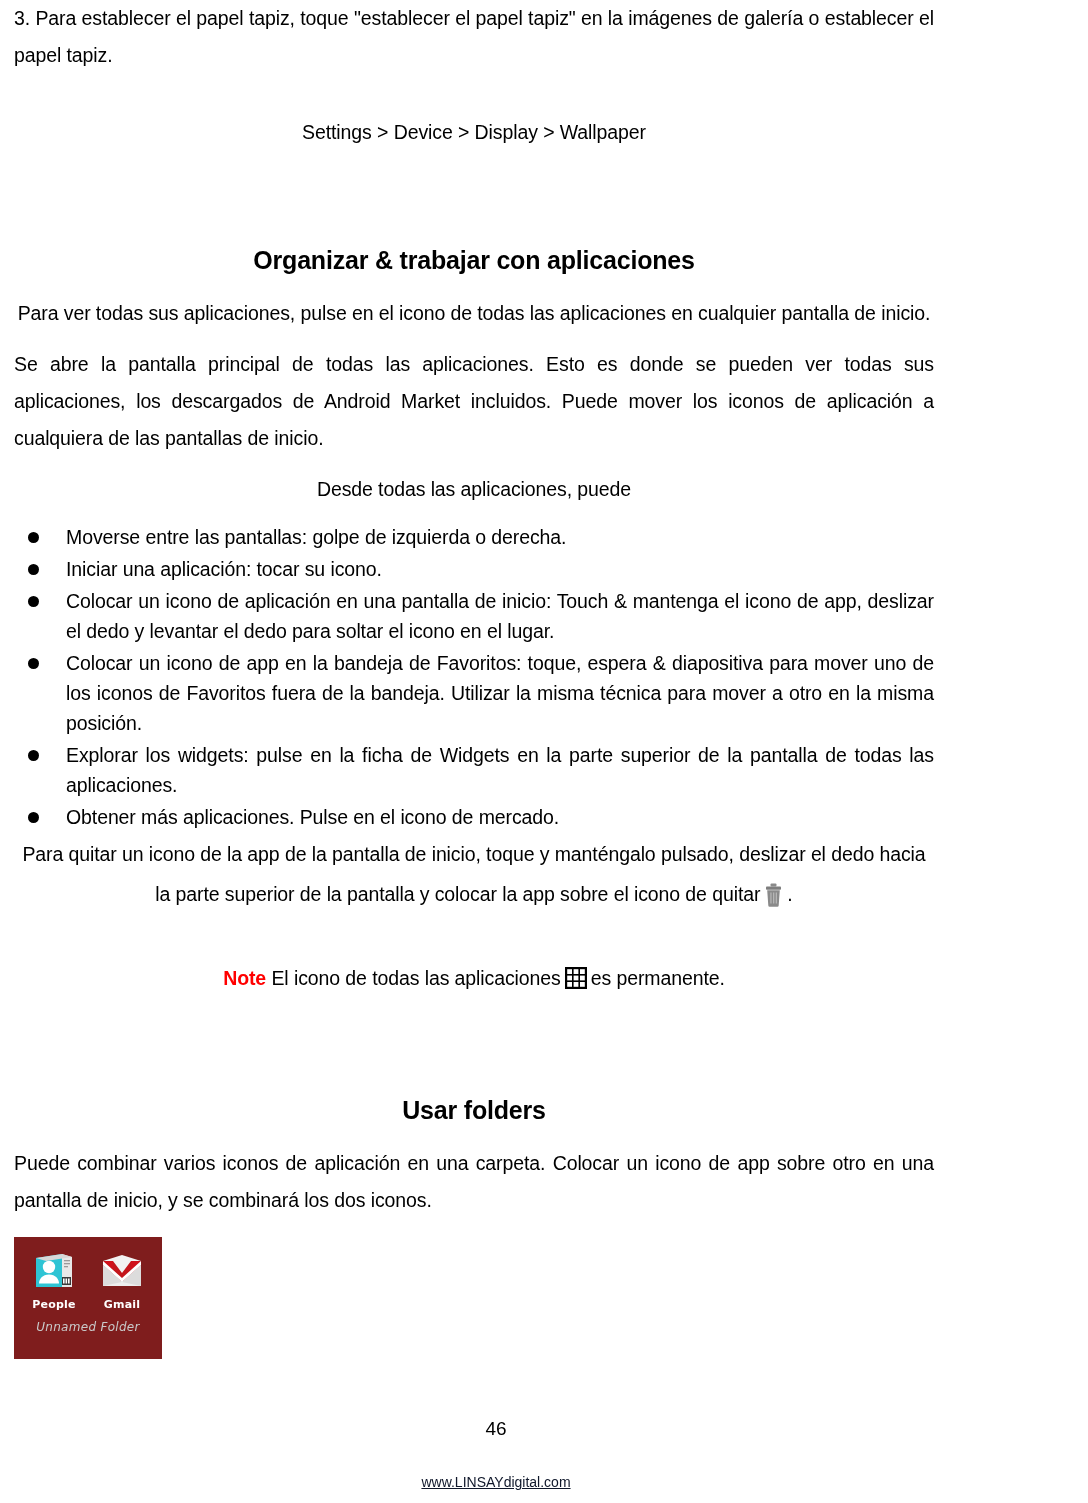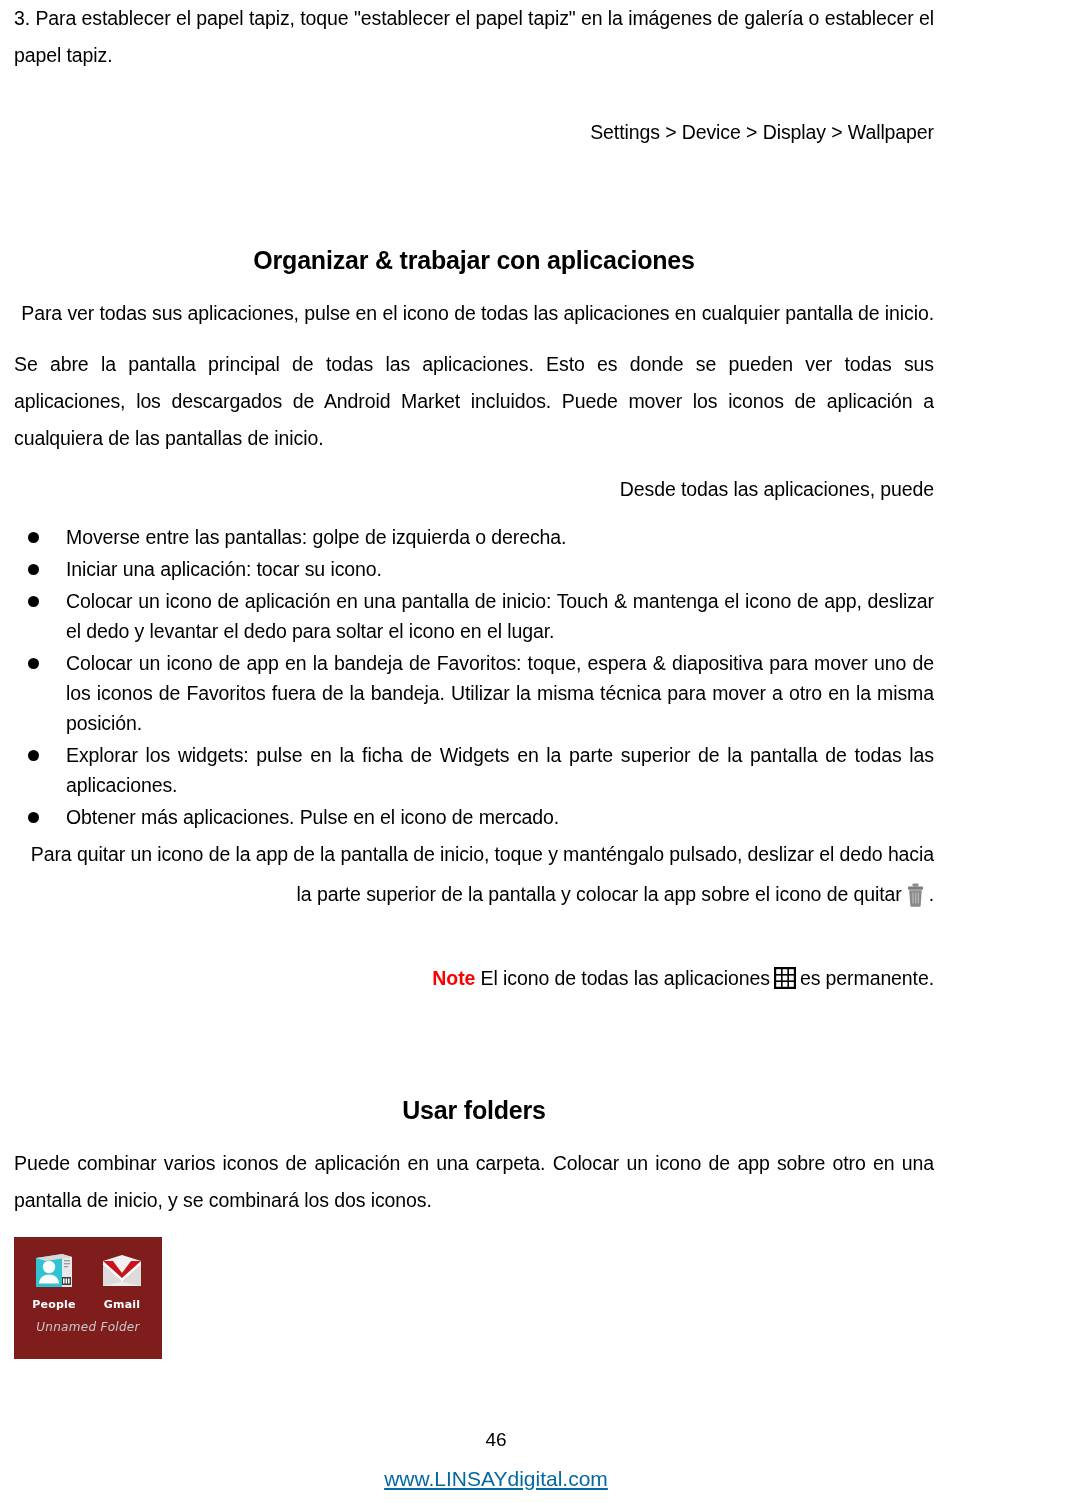--- a/index.html
+++ b/index.html
@@ -43,21 +43,21 @@
   }
 
   p.body-text {
     font-size: 19.5px;
     line-height: 37px;
     margin: 0 0 14px 0;
     text-align: justify;
     text-justify: inter-word;
     letter-spacing: -0.1px;
   }
-  p.body-text.nojust { text-align: right; }
+  p.body-text.nojust { text-align: center; }
 
   h2.heading {
     font-size: 25px;
     font-weight: bold;
     line-height: 34px;
     margin: 0 0 18px 0;
     letter-spacing: -0.2px;
     text-align: center;
   }
   h3.subheading {
@@ -162,23 +162,23 @@
     text-align: center;
     z-index: 3;
   }
   .page-number {
     font-size: 19px;
     line-height: 30px;
     color: #000000;
   }
   .footer-link {
     display: inline-block;
-    margin-top: 12px;
-    font-size: 21px;
-    color: #0369a1;
+    margin-top: 30px;
+    font-size: 14px;
+    color: #0f172a;
     text-decoration: underline;
   }
 </style>
 </head>
 <body>
 
 <div class="page">
 
 
   <div class="content">

